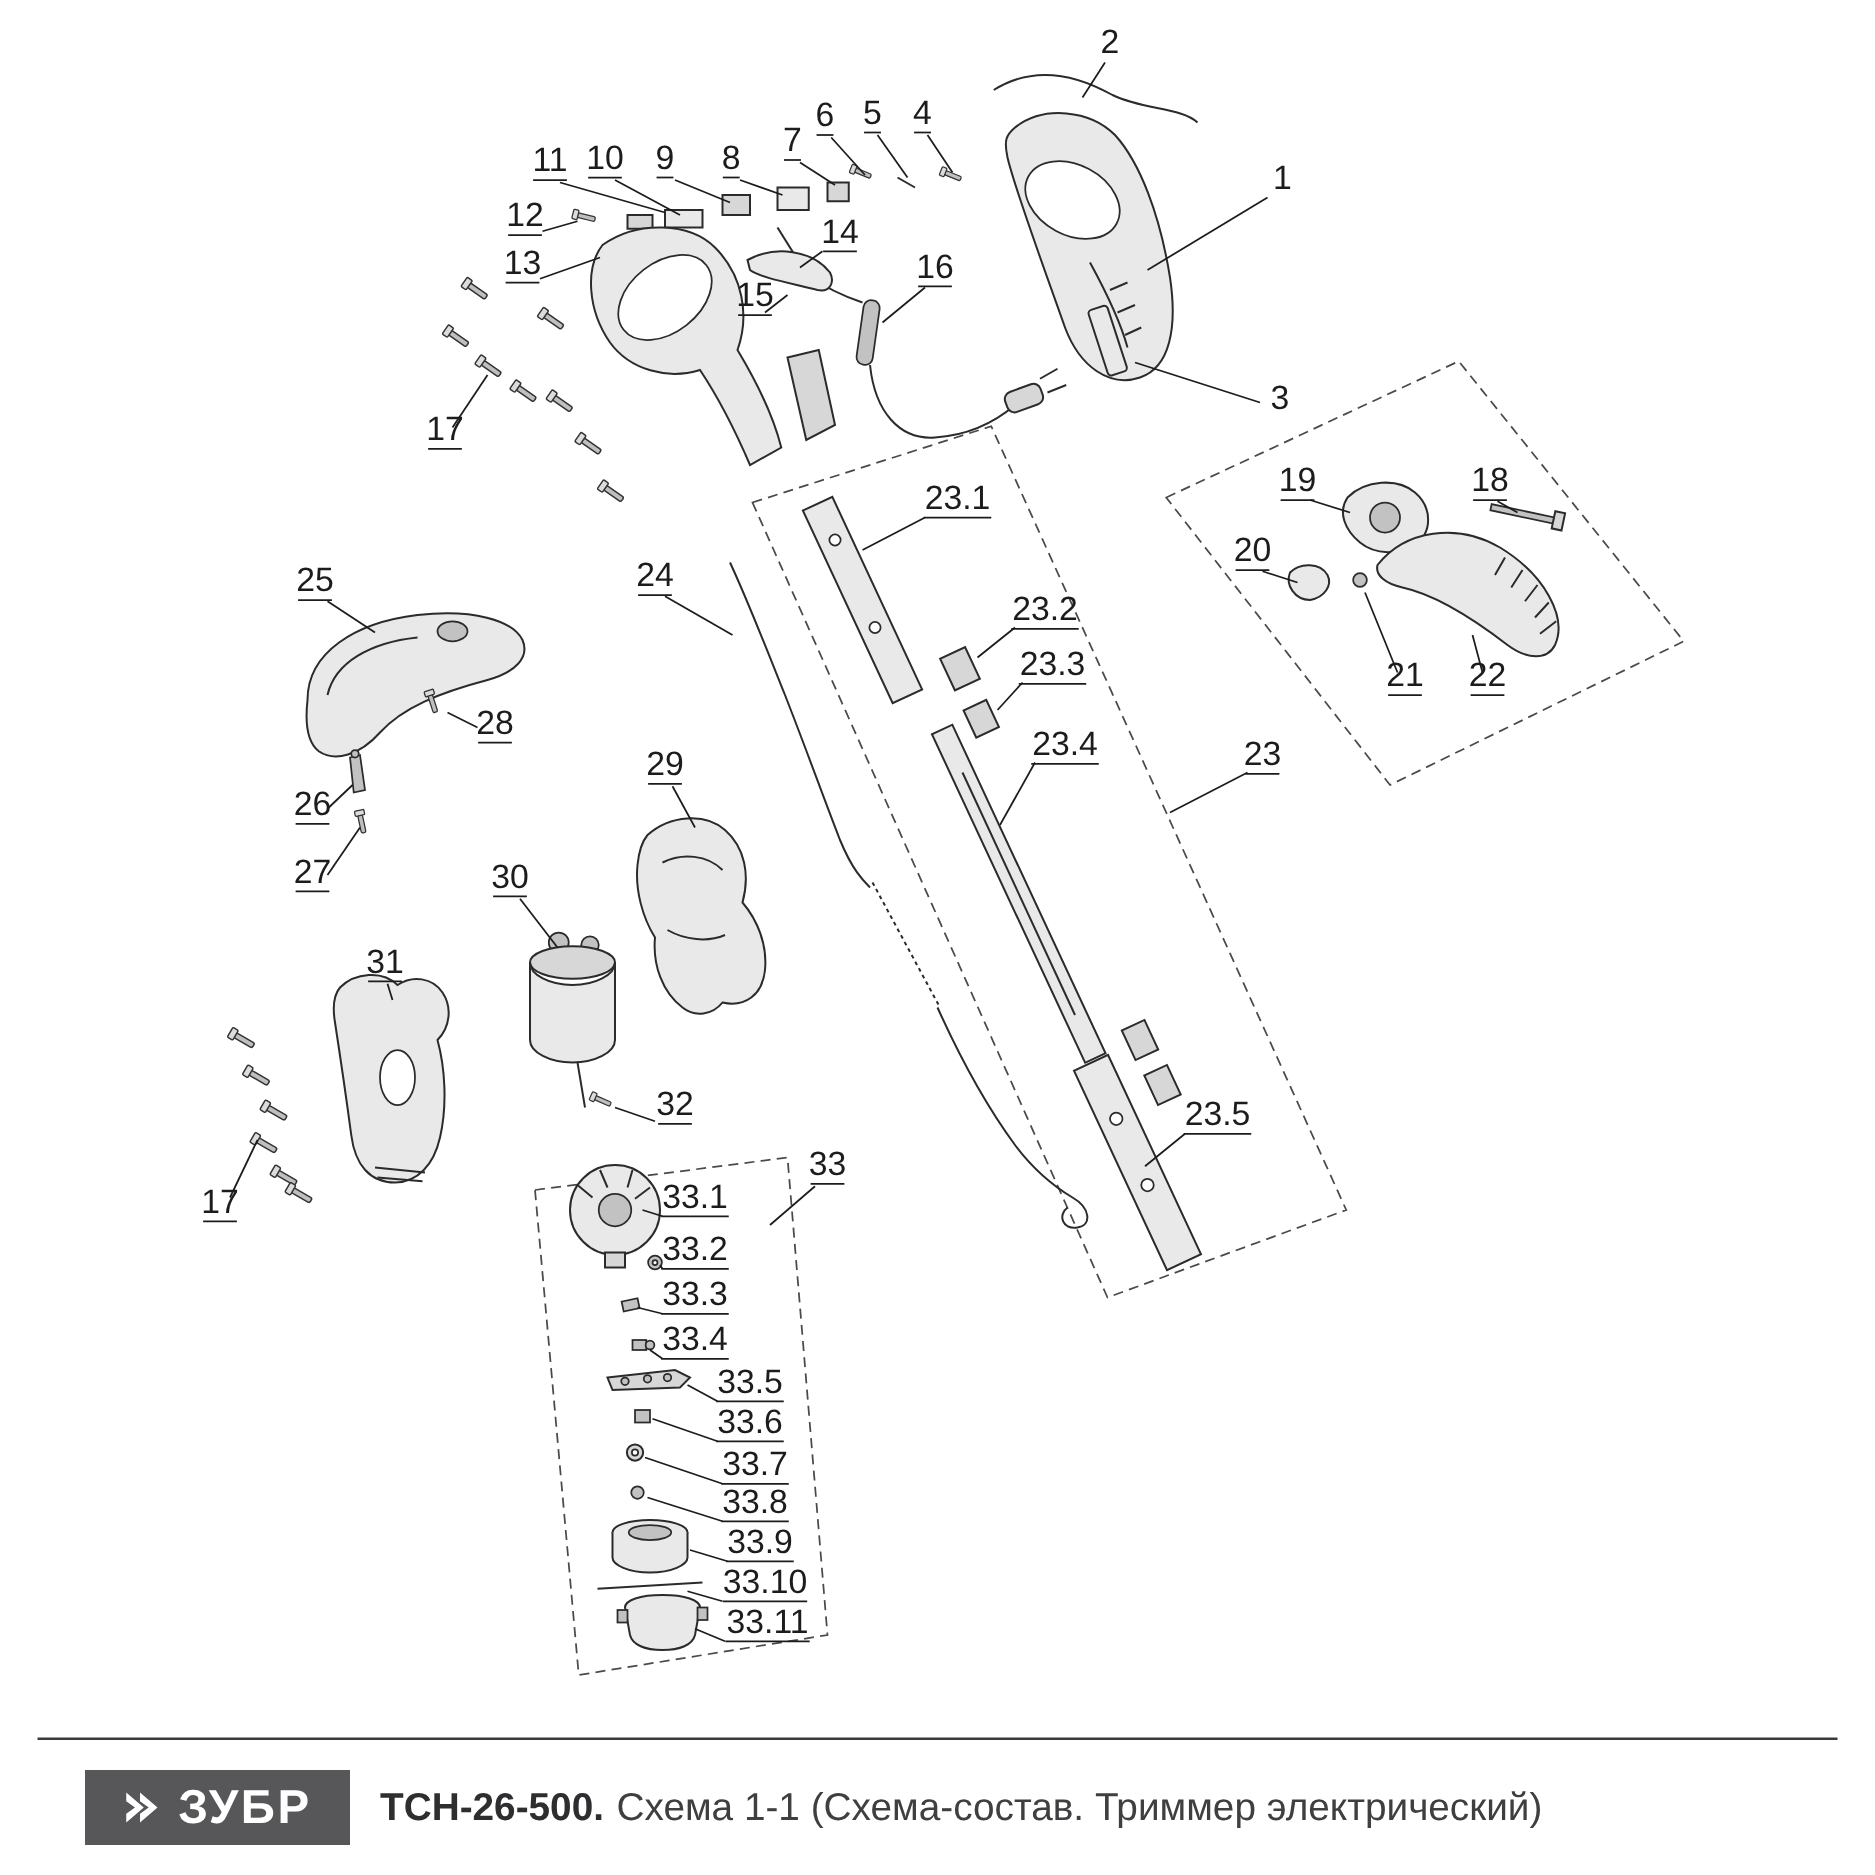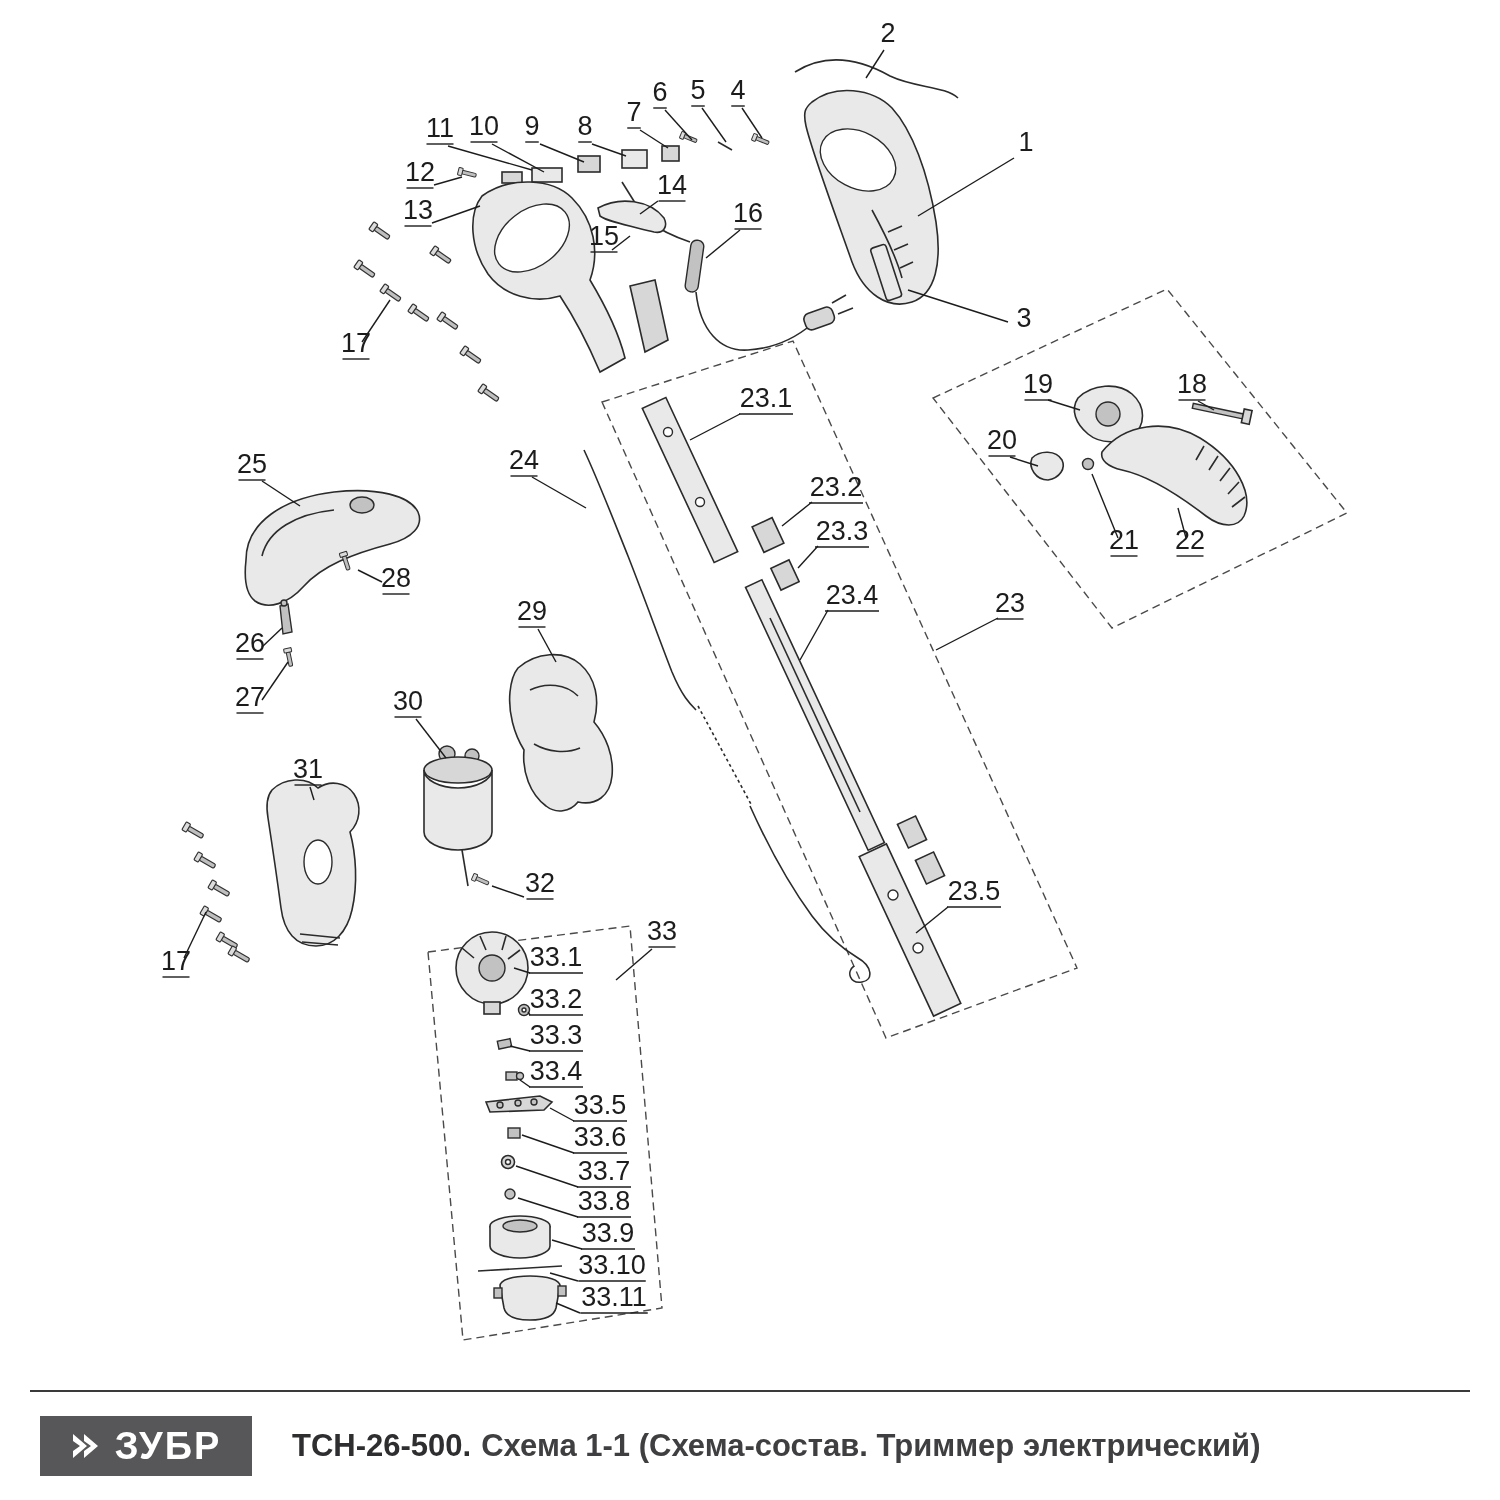--- a/index.html
+++ b/index.html
@@ -8,27 +8,27 @@
   svg text.lbl{font-family:"Liberation Sans",sans-serif;font-size:27px;fill:#1c1c1c;text-anchor:middle;}
   svg .leader{stroke:#1c1c1c;stroke-width:1.4;fill:none;}
   svg .dashed{fill:none;stroke:#4a4a4a;stroke-width:1.4;stroke-dasharray:8 5;}
   svg .ln{stroke:#2b2b2b;stroke-width:1.6;fill:none;}
   svg .f1{fill:#e9e9e9;stroke:#2b2b2b;stroke-width:1.6;}
   svg .f2{fill:#d7d7d7;stroke:#2b2b2b;stroke-width:1.6;}
   svg .f3{fill:#c2c2c2;stroke:#2b2b2b;stroke-width:1.4;}
   svg .fw{fill:#ffffff;stroke:#2b2b2b;stroke-width:1.4;}
   .footer{position:absolute;left:0;top:1390px;width:1500px;height:110px;}
   .divider{margin:0 30px;border-top:2px solid #3a3a3a;}
-  .footer-row{display:flex;align-items:center;gap:40px;padding:24px 0 0 40px;}
+  .footer-row{display:flex;align-items:center;gap:24px;padding:24px 0 0 40px;margin-left:28px;}
   .logo{width:212px;height:60px;background:#57575a;display:flex;align-items:center;
         justify-content:center;gap:10px;}
   .brand-text{color:#fff;font-weight:bold;font-size:38px;letter-spacing:2px;}
   .caption{font-size:31px;color:#3f3f41;}
   .model{font-weight:bold;color:#2e2e30;margin-right:10px;}
-  .subtitle{font-weight:bold;}
+  .subtitle{font-weight:normal;}
 </style>
 </head>
 <body>
 
 <div class="page">
 
 <svg id="diagram" width="1500" height="1390" viewBox="0 0 1500 1390" xmlns="http://www.w3.org/2000/svg">
 
   <defs>
     <g id="screw">

